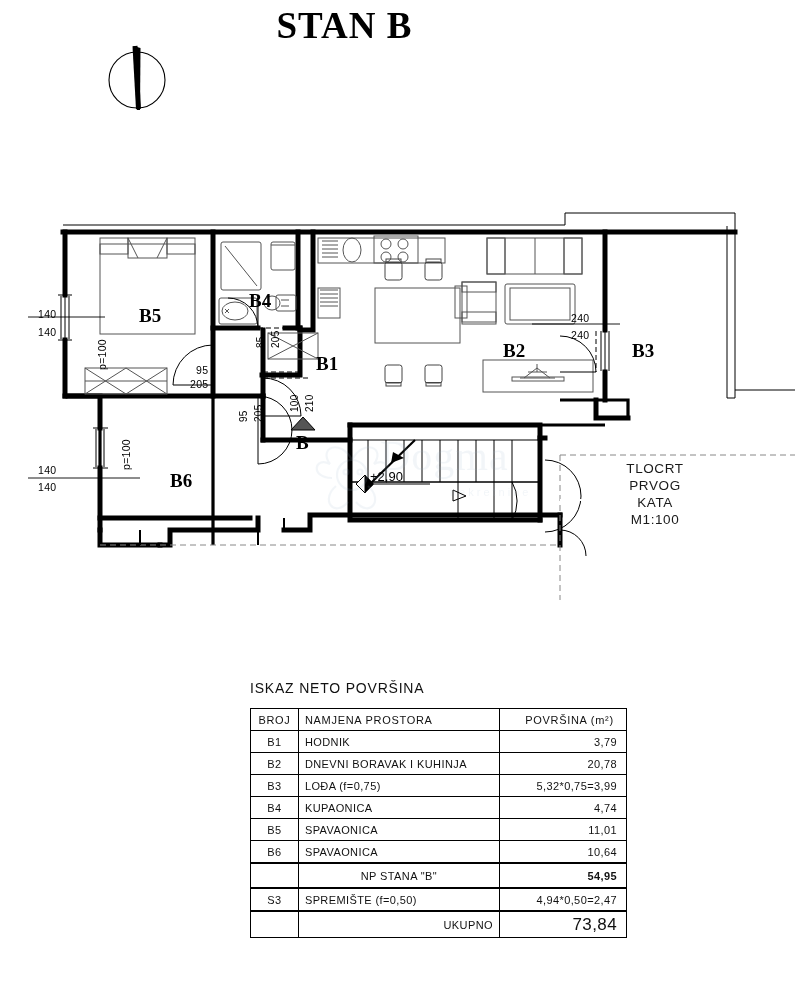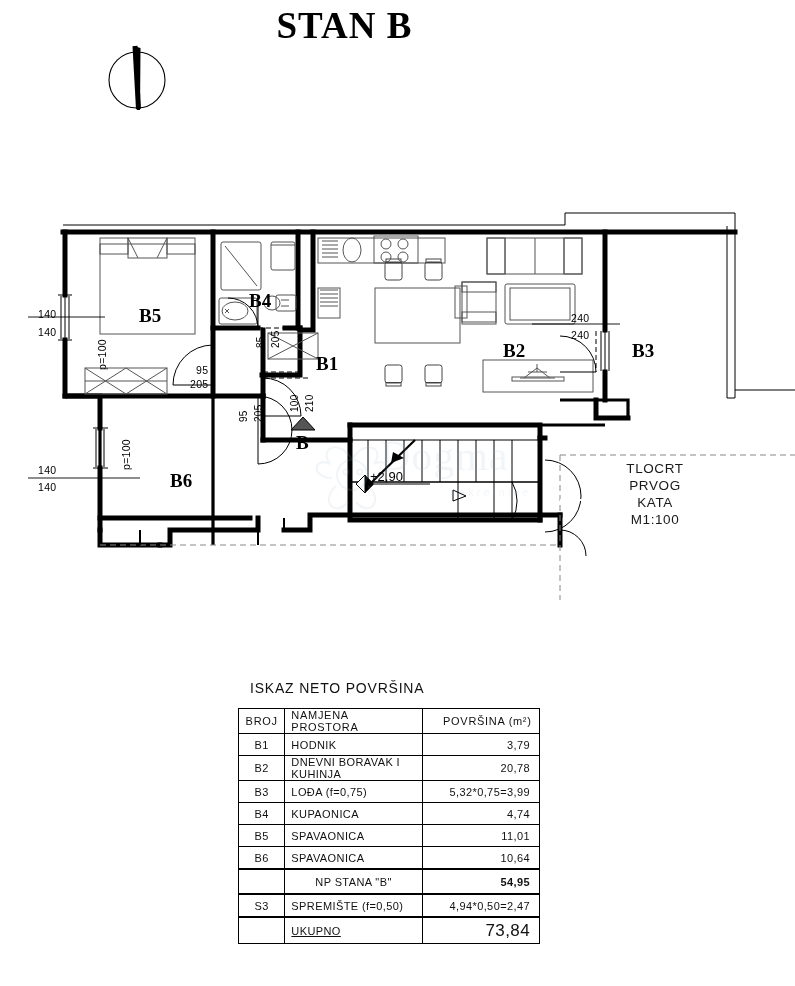--- a/index.html
+++ b/index.html
@@ -56,42 +56,42 @@
     font-weight:700;font-size:19px;
   }
 
   
   #schedule-title{
     position:absolute;left:250px;top:680px;
     font-family:"Liberation Sans","DejaVu Sans",sans-serif;
     font-size:14px;letter-spacing:.8px;color:#111;
   }
   #area-table{
-    position:absolute;left:238px;top:708px;width:302px;
+    position:absolute;left:250px;top:708px;width:377px;
     border-collapse:collapse;
     font-family:"Liberation Sans","DejaVu Sans",sans-serif;
     font-size:11px;color:#111;letter-spacing:.4px;
   }
   #area-table td{
     border:1px solid #000;
     height:21px;padding:0 6px;vertical-align:middle;
   }
   #area-table td.c-no{width:36px;text-align:center;}
   #area-table td.c-name{width:234px;text-align:left;}
   #area-table td.c-area{width:105px;text-align:right;padding-right:9px;padding-left:19px;}
   #area-table tr.header td{letter-spacing:.7px;}
   #area-table tr.header td.c-name{text-align:left;}
   #area-table tr.header td.c-area{text-align:center;padding-right:6px;}
   #area-table tr.subtotal td{
     border-top:2.2px solid #000;border-bottom:2.2px solid #000;height:23px;
   }
   #area-table tr.subtotal td.c-name{text-align:center;}
   #area-table tr.subtotal td.c-area{font-size:11px;font-weight:700;}
   #area-table tr.total td{height:25px;border-top:2.2px solid #000;}
-  #area-table tr.total td.c-name{text-align:left;text-decoration:underline;}
+  #area-table tr.total td.c-name{text-align:right;}
   #area-table tr.total td.c-area{font-size:17px;}
 
   
   #watermark{
     position:absolute;left:300px;top:430px;width:360px;height:90px;
     opacity:.13;pointer-events:none;
   }
   #watermark .wm-text{
     position:absolute;left:80px;top:2px;
     font-family:"Liberation Serif","DejaVu Serif",serif;

